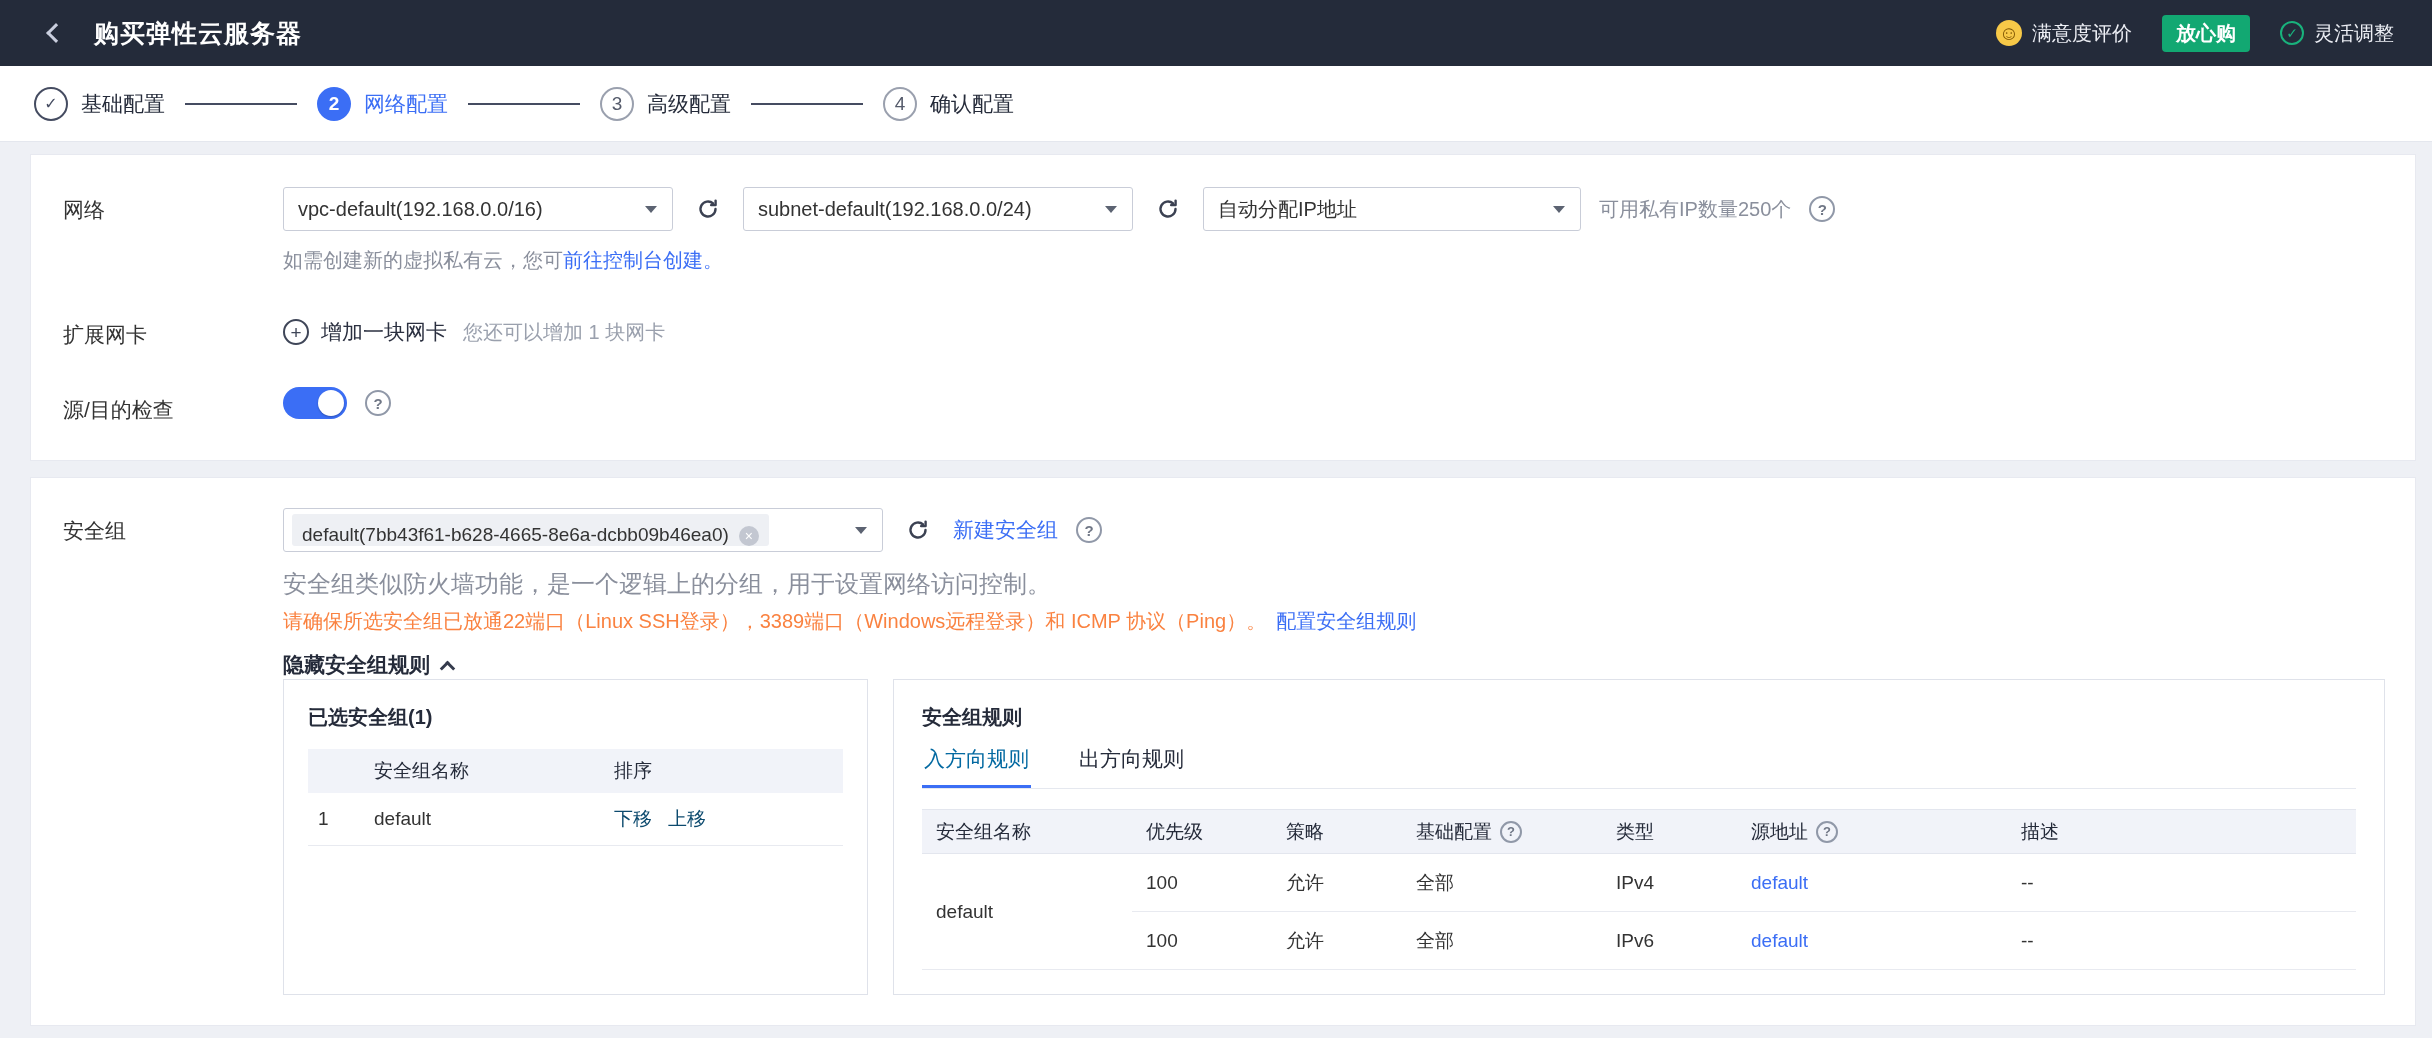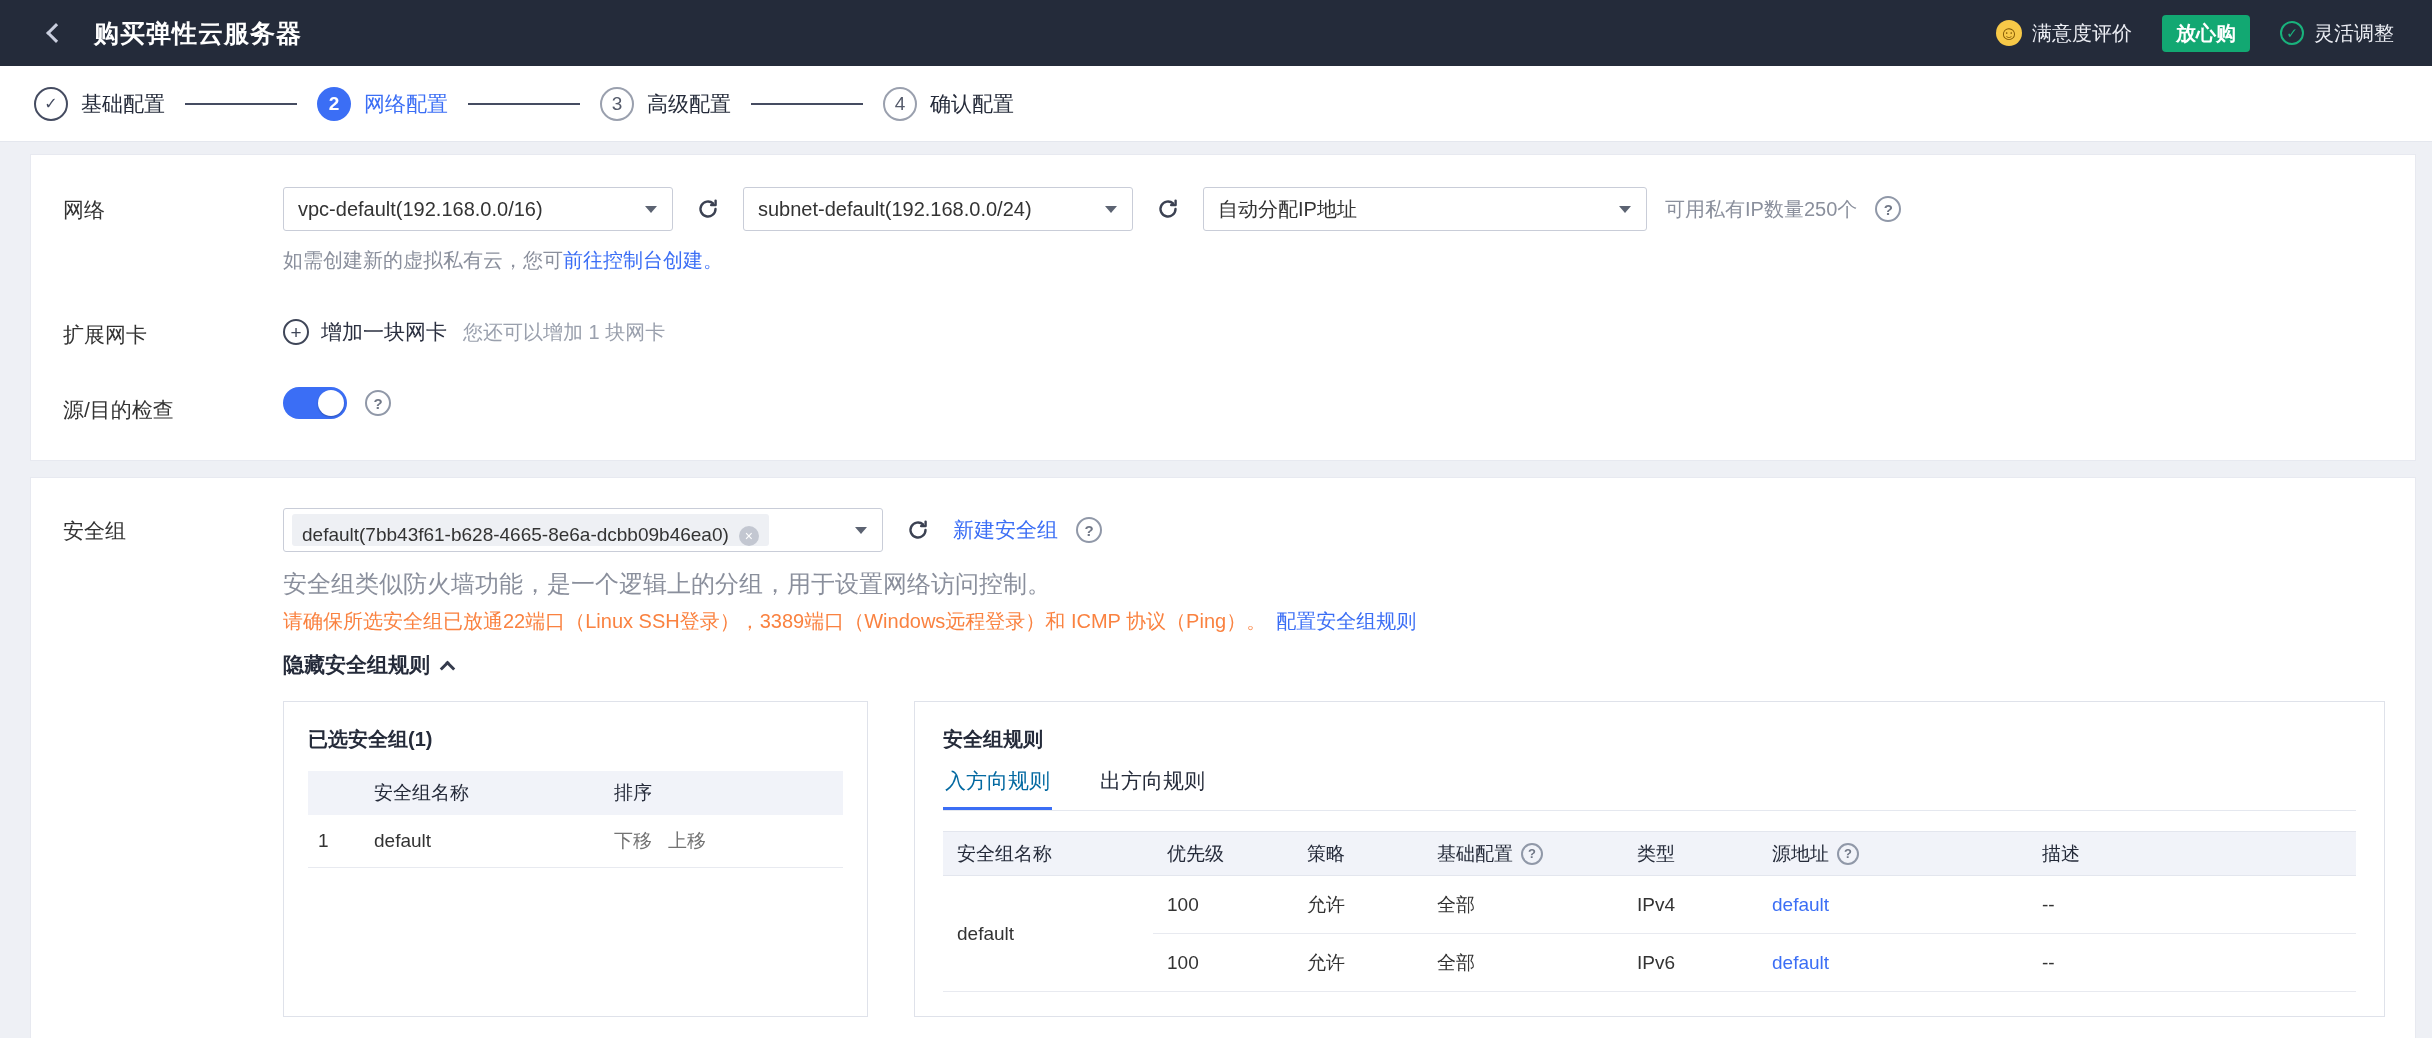--- a/index.html
+++ b/index.html
@@ -36,21 +36,21 @@
   .form-row + .form-row{margin-top:38px}
   .form-label{flex:none;width:220px;font-size:21px;color:#333;padding-top:9px}
   .form-content{flex:1;min-width:0}
   .control-row{display:flex;align-items:center;gap:18px}
 
   
   .select{height:44px;border:1px solid #c9cdd8;border-radius:3px;background:#fff;display:flex;align-items:center;padding-left:14px;font-size:20px;color:#333;cursor:pointer}
   .select-text{flex:1;white-space:nowrap;overflow:hidden;text-overflow:ellipsis}
   .caret-wrap{flex:none;width:42px;height:100%;display:flex;align-items:center;justify-content:center}
   .caret{width:0;height:0;border-left:6px solid transparent;border-right:6px solid transparent;border-top:7px solid #5c6372}
-  .w-vpc{width:390px}.w-subnet{width:390px}.w-ip{width:444px}.w-sg{width:600px;padding-left:8px}
+  .w-vpc{width:390px}.w-subnet{width:390px}.w-ip{width:378px}.w-sg{width:600px;padding-left:8px}
   .icon-btn{width:34px;height:34px;border:none;background:transparent;display:flex;align-items:center;justify-content:center;cursor:pointer;padding:0}
   .qmark{width:26px;height:26px;border-radius:50%;border:2px solid #9098a8;color:#707786;font-size:15px;font-weight:700;display:flex;align-items:center;justify-content:center;cursor:pointer;flex:none}
   .qmark.small{width:22px;height:22px;font-size:13px;border-width:2px}
   .hint-row{margin-top:16px;font-size:20px;color:#8a8f9c}
   .link{color:#3b6ef5;cursor:pointer;text-decoration:none}
   .add-nic-row{display:flex;align-items:center;padding-top:6px}
   .add-nic-btn{display:flex;align-items:center;gap:12px;cursor:pointer}
   .plus-circle{width:26px;height:26px;border-radius:50%;border:2px solid #3f4658;color:#3f4658;font-size:19px;display:flex;align-items:center;justify-content:center;line-height:1}
   .add-nic-label{font-size:21px;color:#2b3040}
   .nic-remaining{font-size:20px;color:#9aa0ad;margin-left:16px}
@@ -61,31 +61,31 @@
   .sg-tag{height:32px;background:#eef0f4;border-radius:3px;display:flex;align-items:flex-end;gap:10px;padding:0 10px;font-size:19px;color:#333;max-width:calc(100% - 50px)}
   .tag-x{width:20px;height:20px;border-radius:50%;background:#c3c7d1;color:#fff;font-size:14px;display:flex;align-items:center;justify-content:center;cursor:pointer;line-height:1;flex:none}
   .desc-row{margin-top:16px;font-size:24px;color:#8a8f9c}
   .warn-row{margin-top:8px;font-size:20px;color:#fa8240}
   .warn-row .link{margin-left:10px}
   .hide-row{margin-top:16px;display:flex;align-items:center;gap:12px;cursor:pointer}
   .hide-label{font-size:21px;font-weight:700;color:#252b3a}
   .chev-up{width:11px;height:11px;border-left:3px solid #353b4d;border-top:3px solid #353b4d;transform:rotate(45deg);margin-top:6px}
 
   
-  .boxes-row{margin-top:22px;display:flex;gap:46px;align-items:center}
+  .boxes-row{display:flex;gap:25px;align-items:center}
   .box{border:1px solid #dfe2ea;background:#fff}
   .box-left{width:585px;flex:none;padding:24px;height:316px}
   .box-right{flex:1;padding:24px 28px;height:316px;min-width:0}
   .box-title{font-size:20px;font-weight:700;color:#252b3a}
   table{border-collapse:collapse;width:100%}
   .sel-table{margin-top:18px;font-size:19px}
   .sel-table thead tr{background:#f1f3f9}
   .sel-table th{font-weight:500;text-align:left;height:44px;padding:0 10px;color:#252b3a}
   .sel-table td{height:52px;padding:0 10px;border-bottom:1px solid #e8eaf0;color:#333}
-  .sort-actions{display:flex;gap:16px;color:#737373}
+  .sort-actions{display:flex;gap:16px;color:#0c4a6e}
   .sort-btn{cursor:pointer}
   .tabs{margin-top:14px;display:flex;gap:46px;border-bottom:1px solid #e5e8ef}
   .tab{font-size:21px;padding:0 2px 12px;cursor:pointer;color:#252b3a;border-bottom:3px solid transparent}
   .tab.active{color:#0369a1;border-bottom-color:#3b6ef5}
   .rules-table{margin-top:20px;font-size:19px}
   .rules-table th{background:#f1f3f9;font-weight:500;text-align:left;height:44px;padding:0 14px;border-top:1px solid #e3e6ee;border-bottom:1px solid #e3e6ee;color:#252b3a}
   .rules-table td{height:58px;padding:0 14px;border-bottom:1px solid #e8eaf0;color:#333}
   .th-flex{display:flex;align-items:center;gap:8px}
 </style>
 </head>

